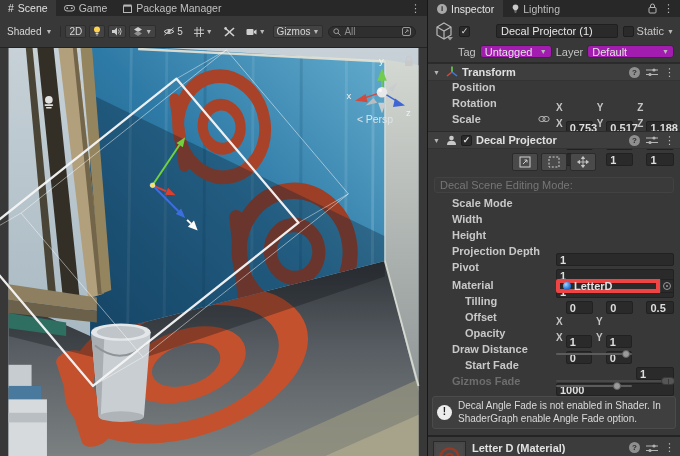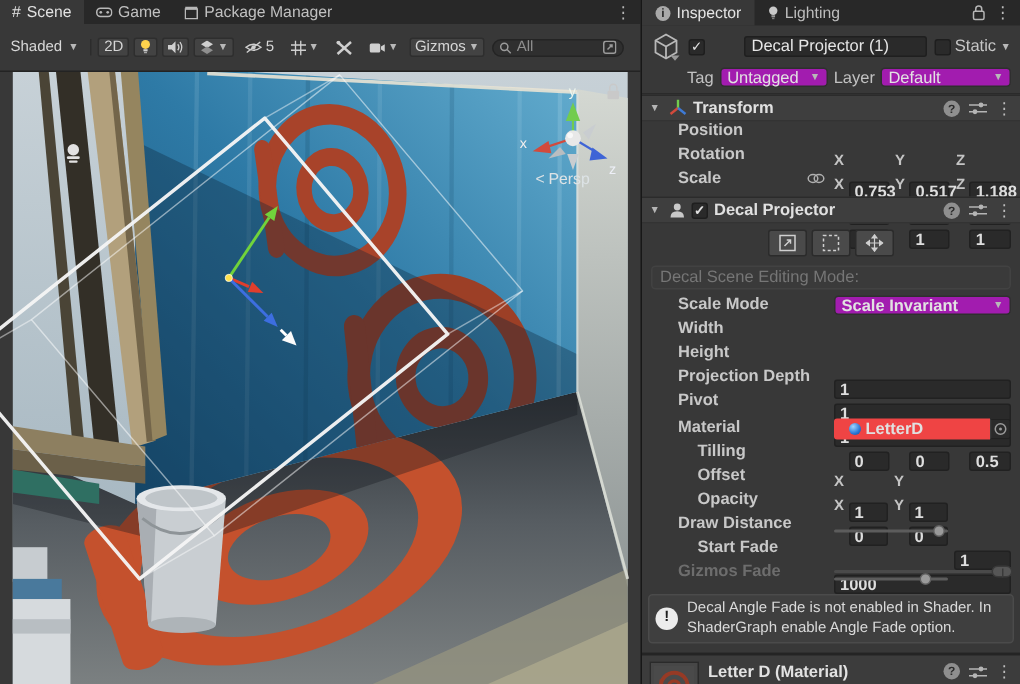--- a/index.html
+++ b/index.html
@@ -51,21 +51,21 @@
   .plabel.ind { padding-left:13px; }
   .plabel.dim { color:#6d6d6d; }
   .pval { flex:1; display:flex; align-items:center; gap:4px; min-width:0; }
   .tfield { flex:1; min-width:0; background:#2a2a2a; border:1px solid #212121; border-radius:2px; height:13px; line-height:12px; padding:0 3px; color:#dedede;margin-top:40px; }
   .cell { flex:1; display:flex; align-items:center; gap:3px; min-width:0; }
   .axl { color:#c4c4c4; font-size:10px; flex:none; }
   .linkic { margin-left:auto; margin-right:2px; }
   .modebtns { display:flex; justify-content:center; gap:3px; padding:4px 0 3px 0; flex:none; }
   .mbtn { width:26px; height:18px; background:#4a4a4a; border:1px solid #2b2b2b; border-radius:2px; display:flex; align-items:center; justify-content:center; }
   .editmode { margin:3px 6px 4px 6px; flex:none; height:16px; line-height:15px; background:#3a3a3a; border:1px solid #424242; border-radius:3px; padding:0 5px; color:#767676; }
-  .objfield { flex:1; min-width:0; background:#2a2a2a; border:7px solid #ef4444; border-radius:2px 0 0 2px; height:14px; display:flex; align-items:center; gap:3px; padding:0 3px; color:#e0e0e0; }
+  .objfield { flex:1; min-width:0; background:#2a2a2a; border:4px solid #ef4444; border-radius:2px 0 0 2px; height:14px; display:flex; align-items:center; gap:3px; padding:0 3px; color:#e0e0e0; }
   .sphere { width:8px; height:8px; border-radius:50%; flex:none; background:radial-gradient(circle at 35% 30%, #9fd4ff, #2a78d6 60%, #124a96); }
   .objpick { width:14px; height:14px; flex:none; background:#2a2a2a; border:1px solid #212121; border-left-color:#3a3a3a; border-radius:0 2px 2px 0; display:flex; align-items:center; justify-content:center; }
   .pickring { width:8px; height:8px; border:1px solid #9a9a9a; border-radius:50%; display:flex; align-items:center; justify-content:center; }
   .pickring i { width:2px; height:2px; background:#9a9a9a; border-radius:50%; }
   .slider { flex:1; position:relative; height:12px; min-width:20px; }
   .strack { position:absolute; left:0; right:0; top:5px; height:2px; background:#5c5c5c; border-radius:1px; }
   .strack.dim { background:#4a4a4a; }
   .sknob { position:absolute; top:2px; width:8px; height:8px; border-radius:50%; background:#9a9a9a; border:1px solid #5f5f5f; }
   .nbox { width:38px; flex:none; }
   .mmknob { position:absolute; right:-1px; top:2px; width:14px; height:8px; background:#565656; border:1px solid #3a3a3a; border-radius:4px; }
@@ -484,26 +484,20 @@
     <div class="mbtn">
       <svg width="12" height="12" viewBox="0 0 12 12">
           <path d="M6,0.5 L4.4,2.6 H7.6 Z M6,11.5 L4.4,9.4 H7.6 Z M0.5,6 L2.6,4.4 V7.6 Z M11.5,6 L9.4,4.4 V7.6 Z M2,6 H10 M6,2 V10" stroke="#d0d0d0" fill="#d0d0d0" stroke-width="0.8"></path>
         </svg>
     </div>
   </div>
   <div class="editmode">Decal Scene Editing Mode:</div>
 
   <div class="prow">
     <span class="plabel">Scale Mode</span>
-    <div class="pval">
-      <div class="ddown" style="flex:1">
-        <span>Scale Invariant</span>
-        <span class="caret">▼</span>
-      </div>
-    </div>
   </div>
   <div class="prow">
     <span class="plabel">Width</span>
     <div class="pval">
         <span class="tfield">1</span>
       </div>
   </div>
   <div class="prow">
     <span class="plabel">Height</span>
     <div class="pval">

